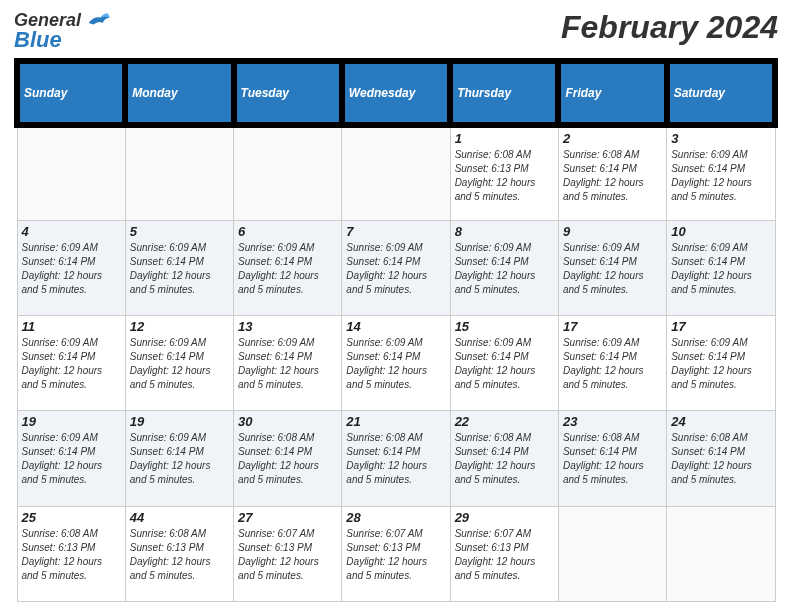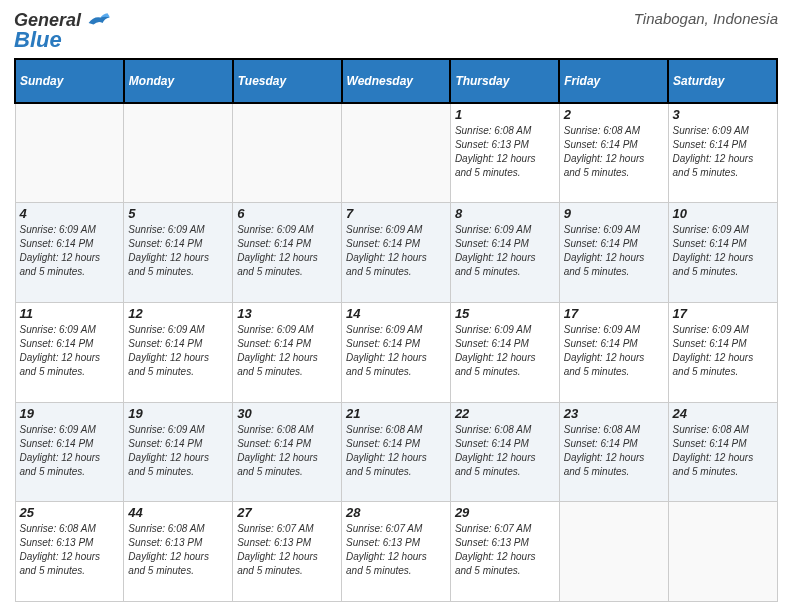--- a/index.html
+++ b/index.html
@@ -57,23 +57,23 @@
       flex: 1;
       border-collapse: collapse;
       width: 100%;
       table-layout: fixed;
     }
     .calendar th {
       background-color: #2a7abf;
       color: #fff;
       font-size: 12px;
       font-weight: bold;
-      padding: 14px 4px;
+      padding: 22px 4px;
       text-align: left;
-      border: 2px solid #000000;
+      border: 6px solid #000000;
     }
     .calendar td {
       border: 1px solid #ccc;
       vertical-align: top;
       padding: 3px 4px;
       font-size: 9.5px;
       color: #333;
       height: 88px;
     }
     .calendar td.empty {
@@ -106,21 +106,21 @@
           <span class="logo-text">General</span>
           <svg class="logo-bird" viewBox="0 0 40 30" xmlns="http://www.w3.org/2000/svg">
             <path d="M8,18 Q15,8 25,10 Q32,6 38,10 Q30,12 28,18 Q22,14 15,20 Z" fill="#2a7abf"></path>
             <path d="M25,10 Q28,5 35,4 Q38,8 38,10 Q32,8 25,10 Z" fill="#5aabef"></path>
           </svg>
         </div>
         <span class="logo-text" style="color:#2a7abf;font-size:22px;font-weight:bold;margin-top:-4px;">Blue</span>
       </div>
     </div>
     <div class="title-block">
-      <div class="subtitle">Tinabogan, Indonesia</div>
+      <div class="main-title">February 2024</div>
     </div>
   </div>
 
   <table class="calendar">
     <thead>
       <tr>
       <th>Sunday</th>
           <th>Monday</th>
           <th>Tuesday</th>
           <th>Wednesday</th>

